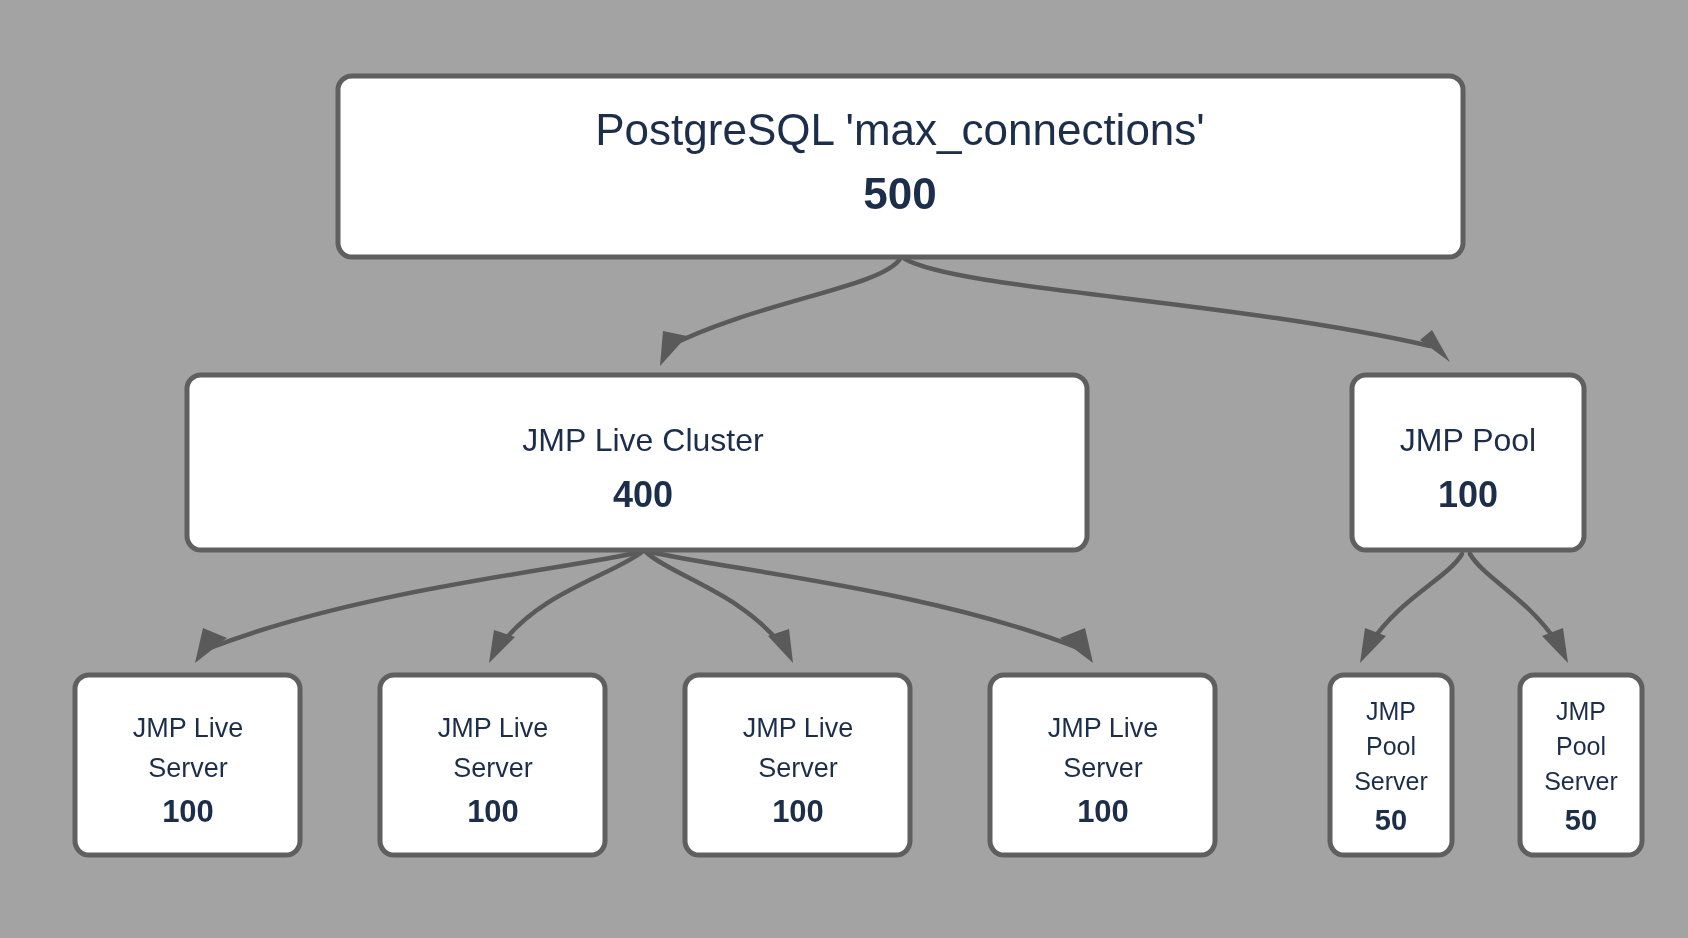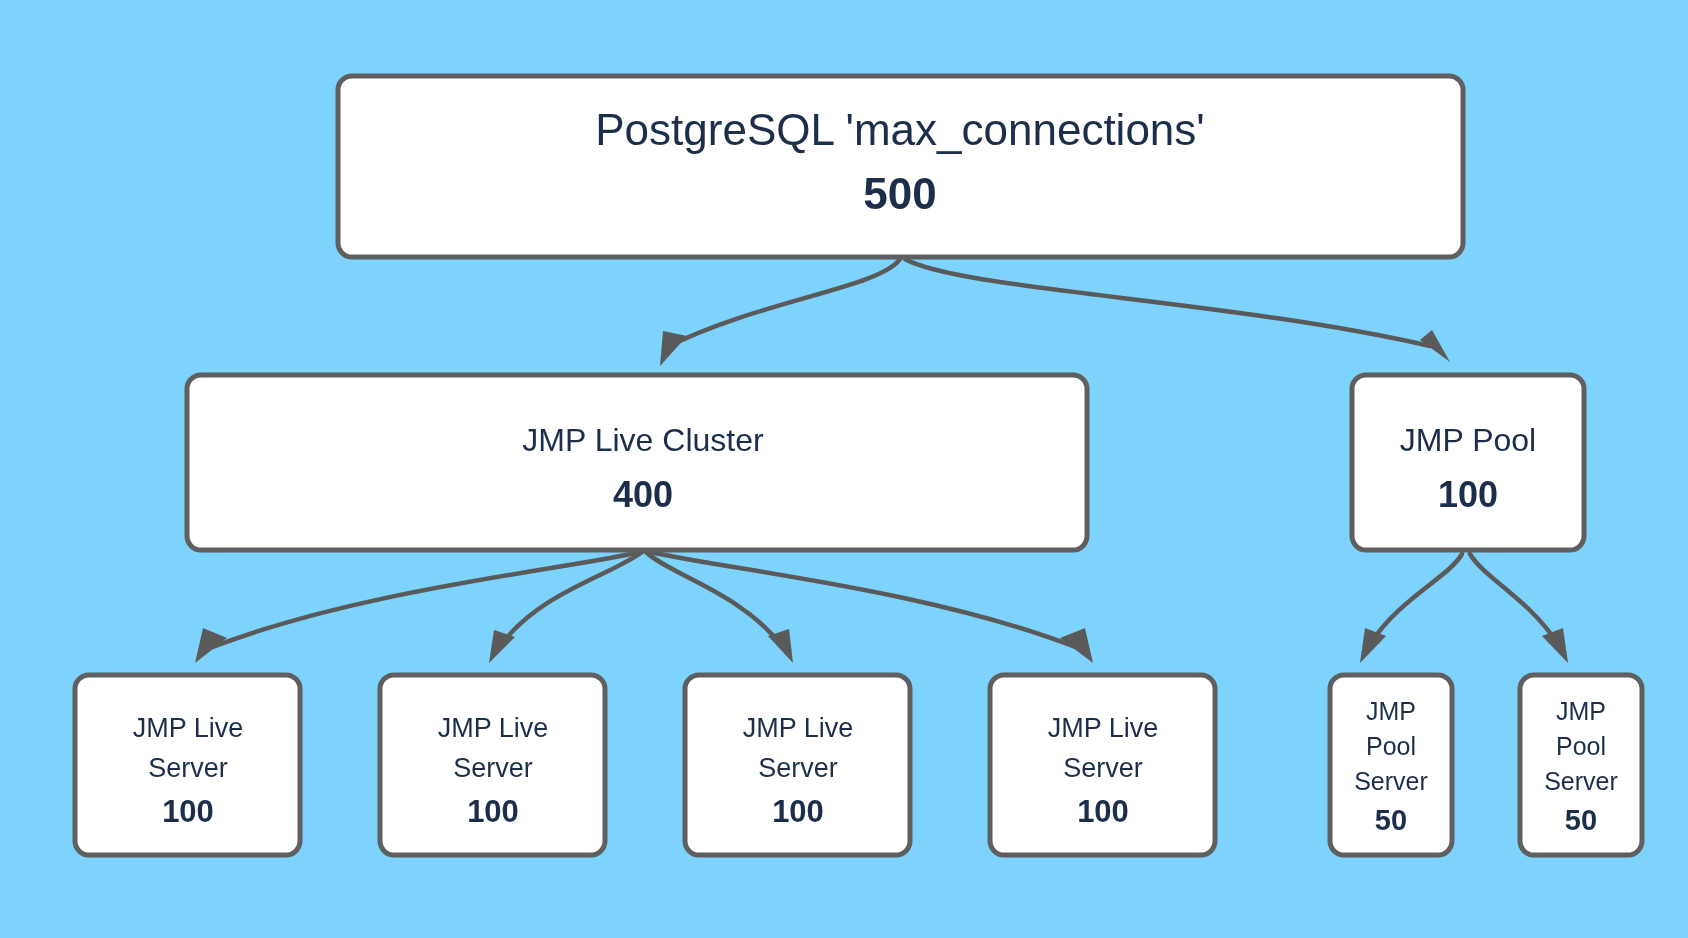--- a/index.html
+++ b/index.html
@@ -11,21 +11,21 @@
   body {
     width: 1688px;
     height: 938px;
     font-family: "Liberation Sans", "DejaVu Sans", sans-serif;
     overflow: hidden;
   }
   #diagram-root {
     position: relative;
     width: 1688px;
     height: 938px;
-    background: #7dd3fc;
+    background: #a3a3a3;
   }
   svg.flow {
     position: absolute;
     top: 0;
     left: 0;
     width: 1688px;
     height: 938px;
   }
   .node-box {
     fill: #ffffff;

